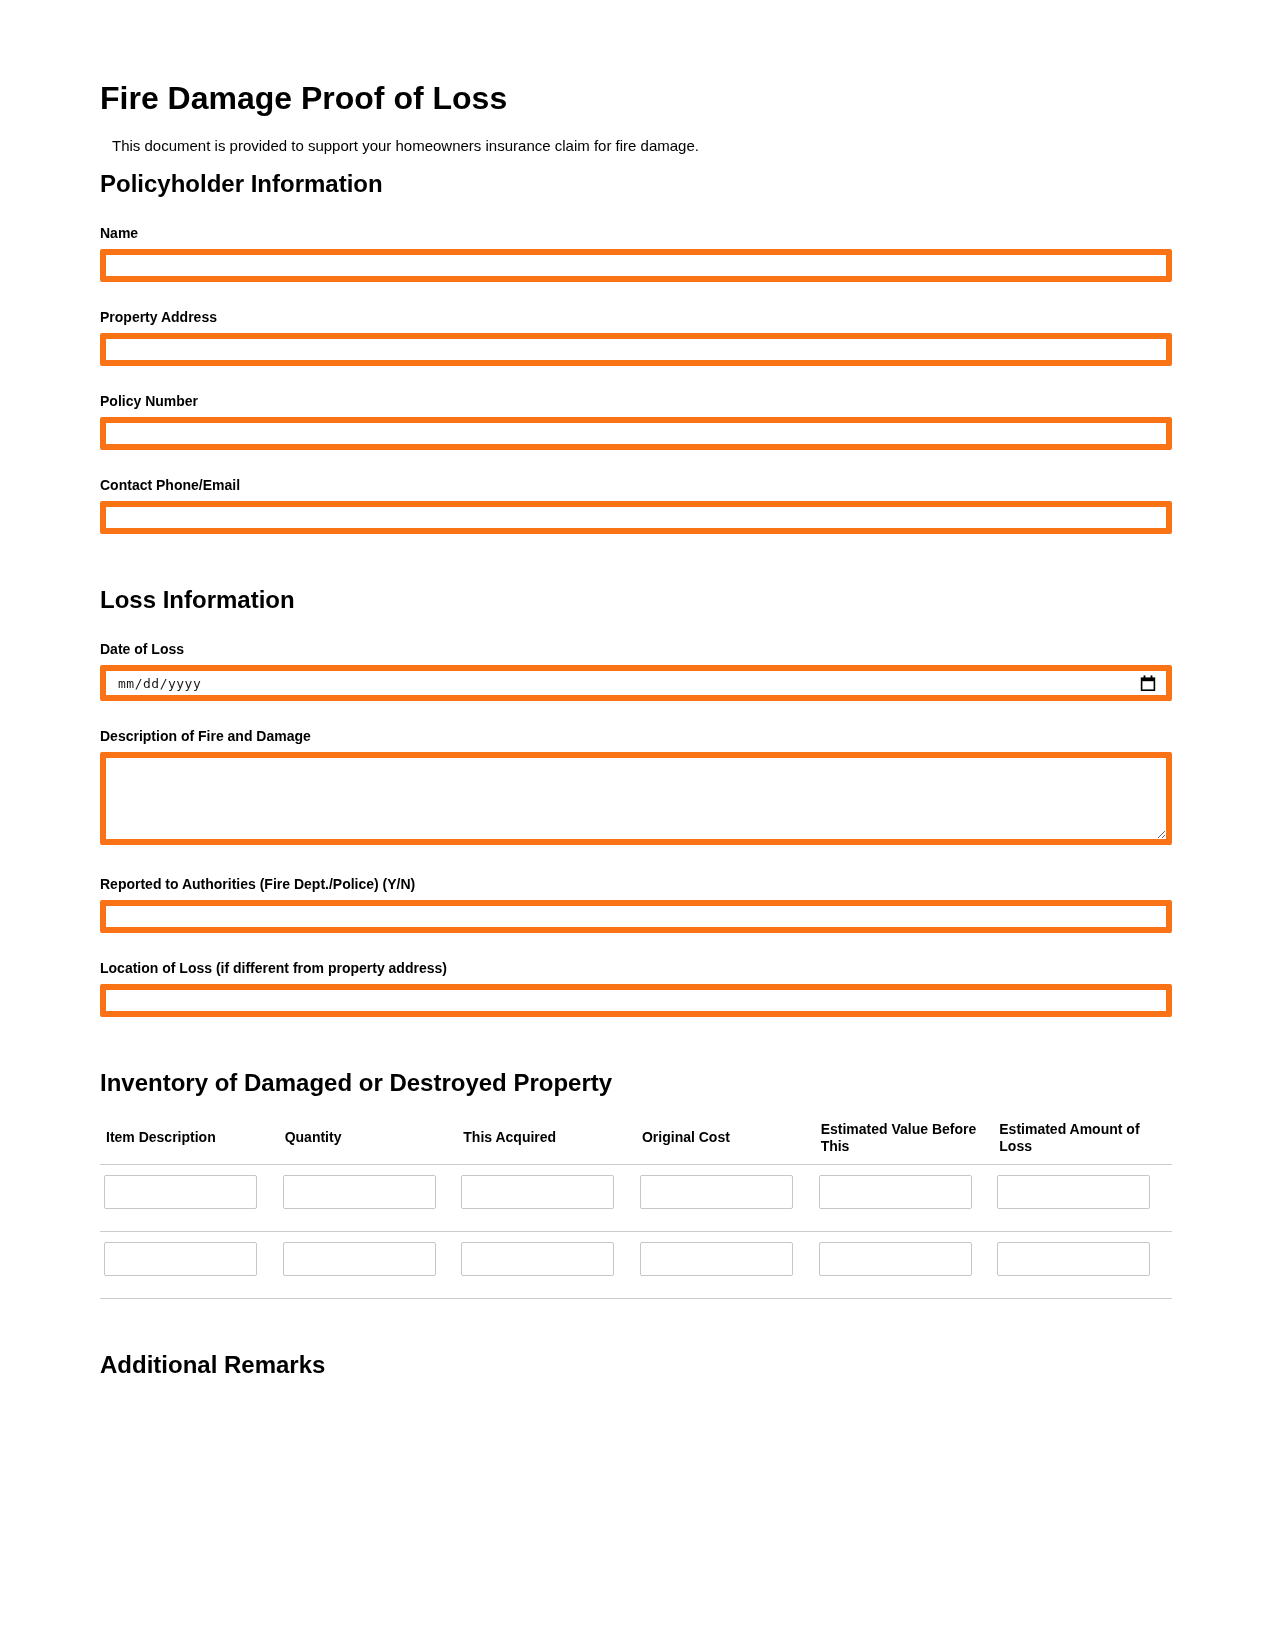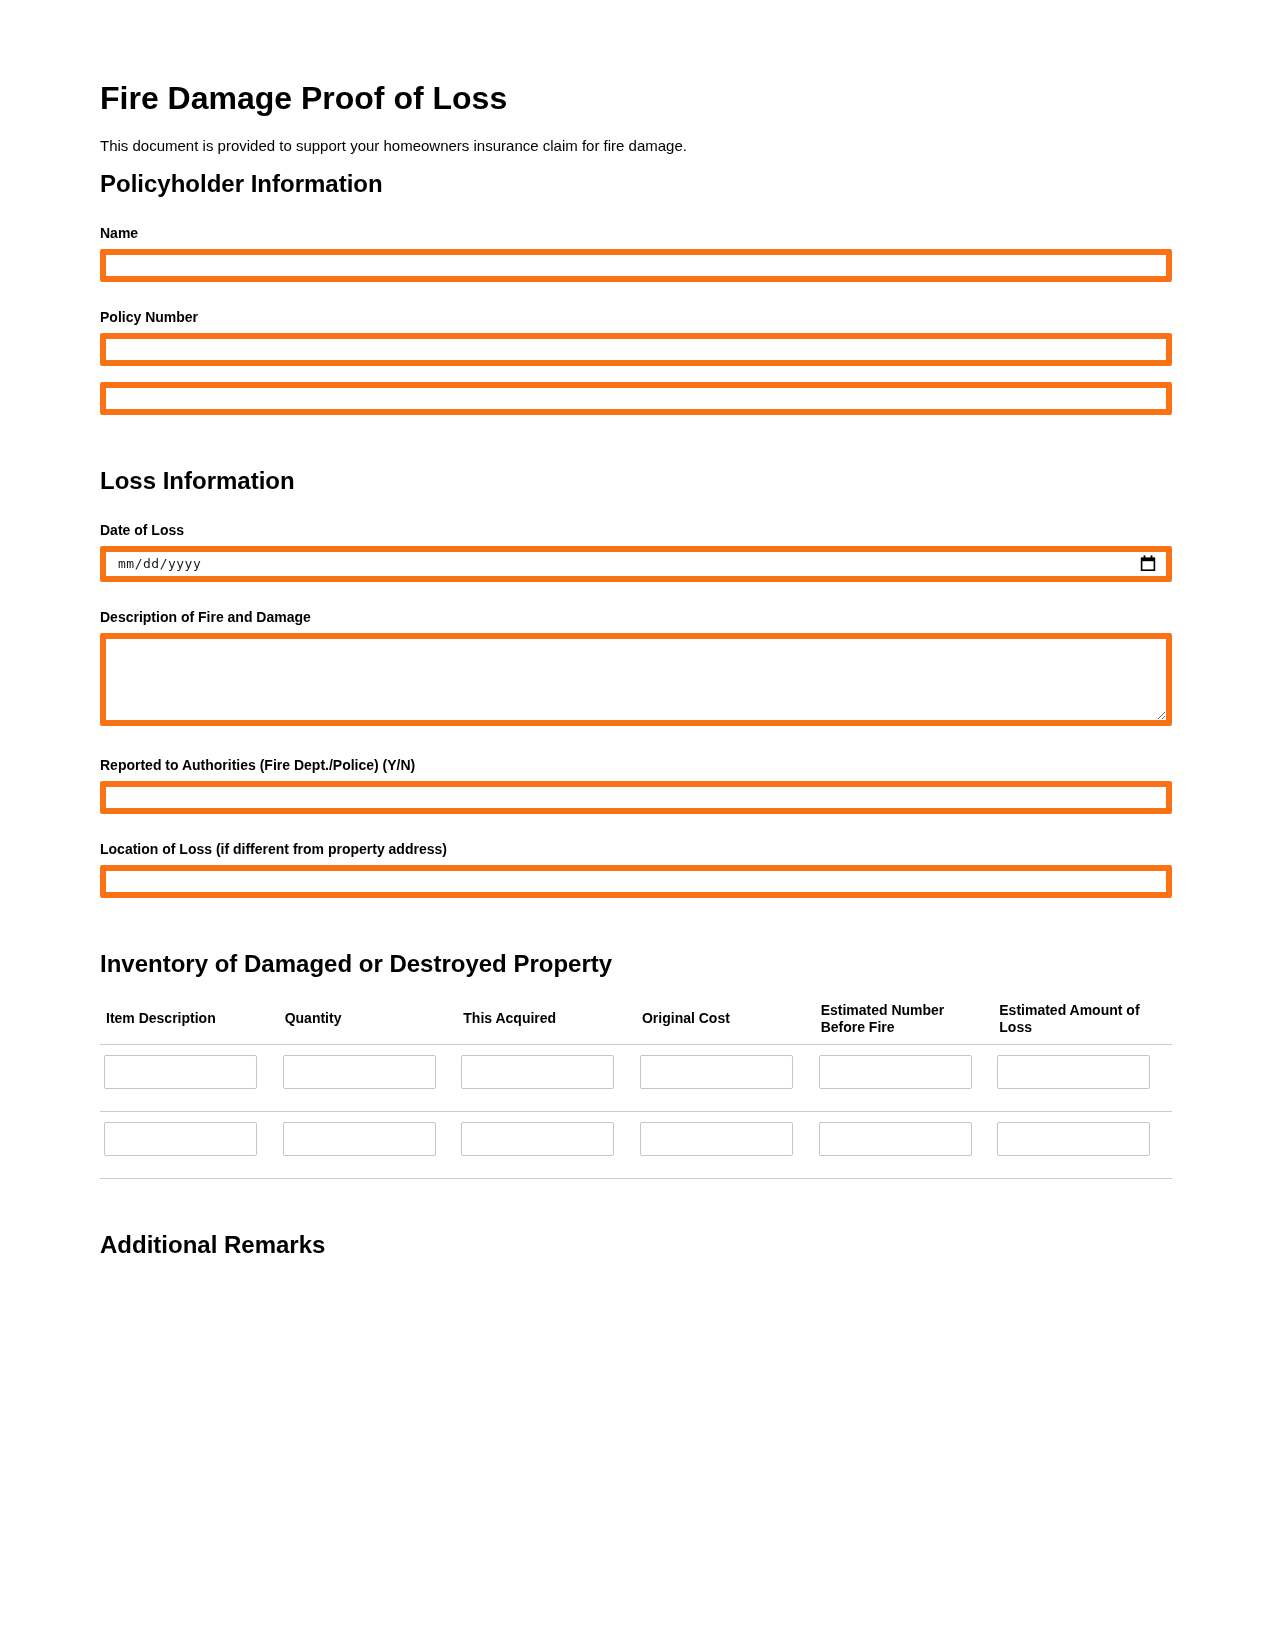--- a/index.html
+++ b/index.html
@@ -15,21 +15,21 @@
   }
   h1.doc-title {
     font-size: 32px;
     line-height: 1.1;
     font-weight: bold;
     margin: 0 0 21px 0;
   }
   p.doc-intro {
     font-size: 15px;
     line-height: 1.15;
-    margin: 0;
+    margin: 12px;
   }
   h2.section-heading {
     font-size: 24px;
     line-height: 1.15;
     font-weight: bold;
     margin: 52px 0 15px 0;
   }
   h2.section-heading--first {
     margin-top: 16px;
   }
@@ -131,27 +131,32 @@
   <h1 class="doc-title">Fire Damage Proof of Loss</h1>
   <p class="doc-intro">This document is provided to support your homeowners insurance claim for fire damage.</p>
 
   <h2 class="section-heading section-heading--first">Policyholder Information</h2>
 
   <div class="field">
     <label class="field-label">Name</label>
     <input type="text" class="text-input" value="" style="">
   </div>
 
+  <div class="field">
+    <label class="field-label">Property Address</label>
+    <input type="text" class="text-input" value="" style="">
+  </div>
 
   <div class="field">
     <label class="field-label">Policy Number</label>
     <input type="text" class="text-input" value="" style="">
   </div>
 
   <div class="field">
+    <label class="field-label">Contact Phone/Email</label>
     <input type="text" class="text-input" value="" style="">
   </div>
 
   <h2 class="section-heading">Loss Information</h2>
 
   <div class="field">
     <label class="field-label">Date of Loss</label>
     <div class="date-input">
       <span class="date-placeholder">mm/dd/yyyy</span>
       <span class="calendar-button">
@@ -182,21 +187,21 @@
 
   <h2 class="section-heading">Inventory of Damaged or Destroyed Property</h2>
 
   <table class="inventory-table">
     <thead>
       <tr>
         <th>Item Description</th>
         <th>Quantity</th>
         <th>This Acquired</th>
         <th>Original Cost</th>
-        <th>Estimated Number Before Fire</th>
+        <th>Estimated Value Before This</th>
         <th>Estimated Amount of Loss</th>
       </tr>
     </thead>
     <tbody>
       <tr>
         <td><input type="text" class="cell-input" value="" style=""></td>
         <td><input type="text" class="cell-input" value="" style=""></td>
         <td><input type="text" class="cell-input" value="" style=""></td>
         <td><input type="text" class="cell-input" value="" style=""></td>
         <td><input type="text" class="cell-input" value="" style=""></td>

